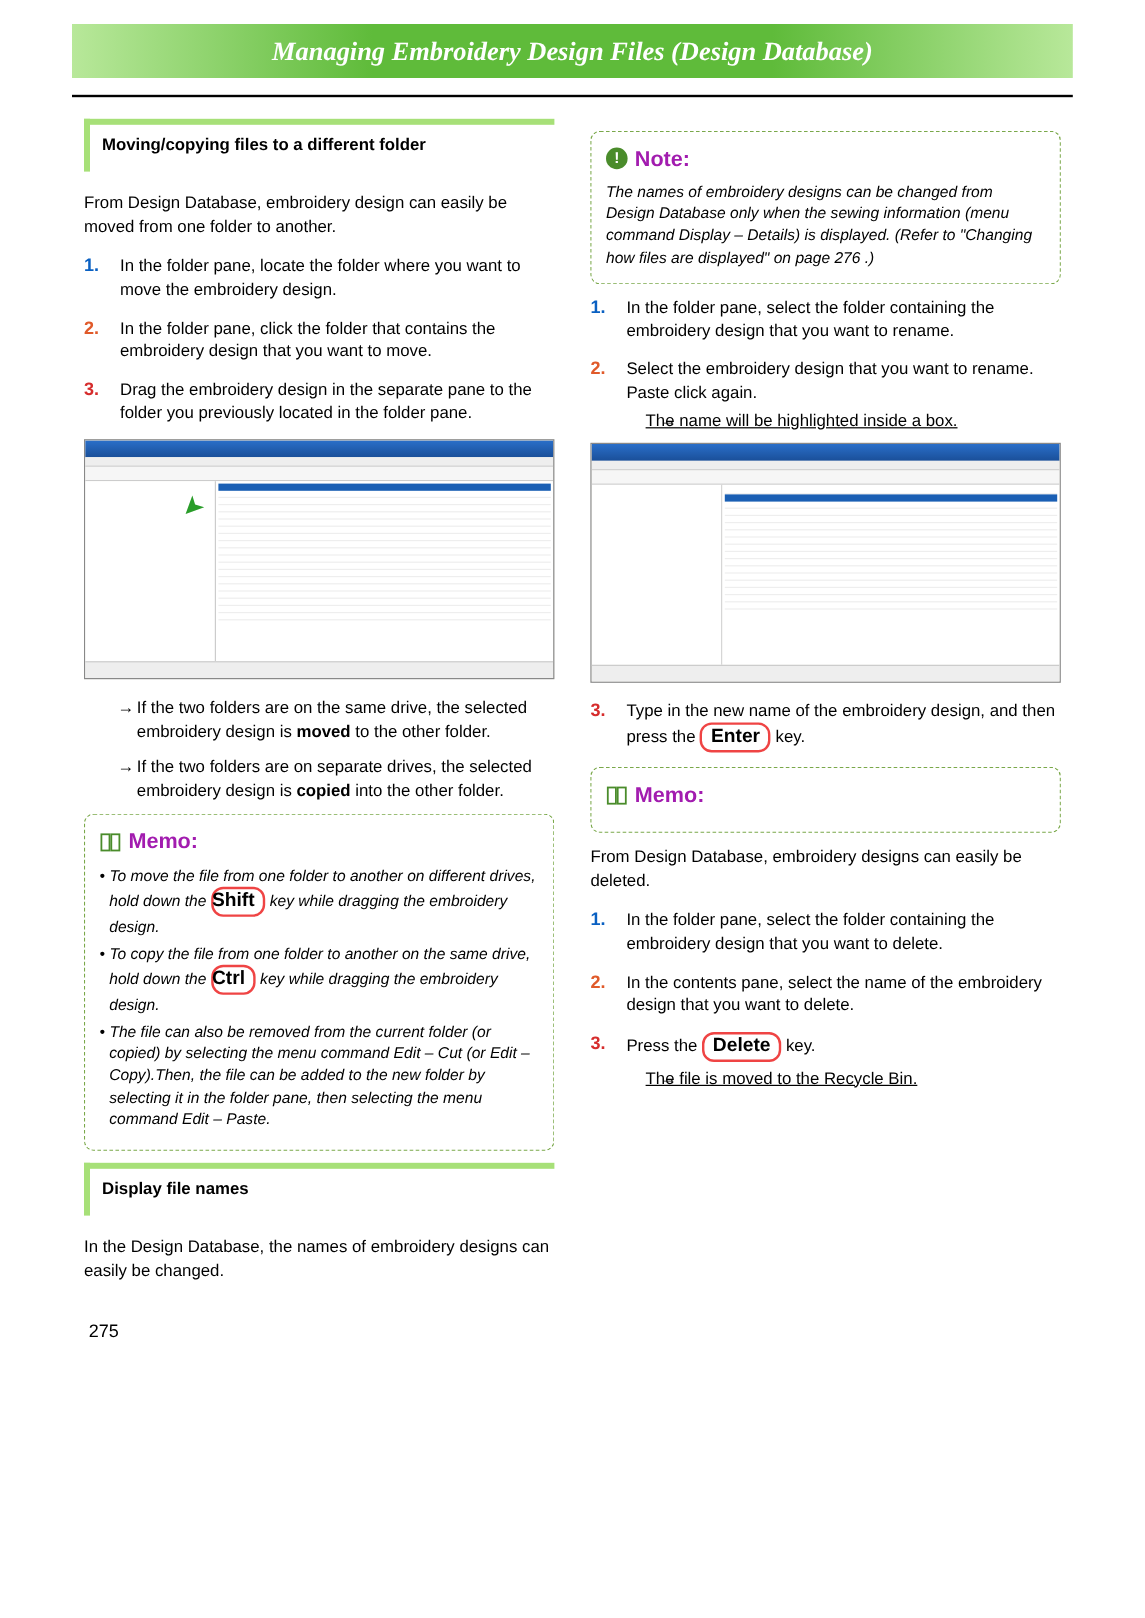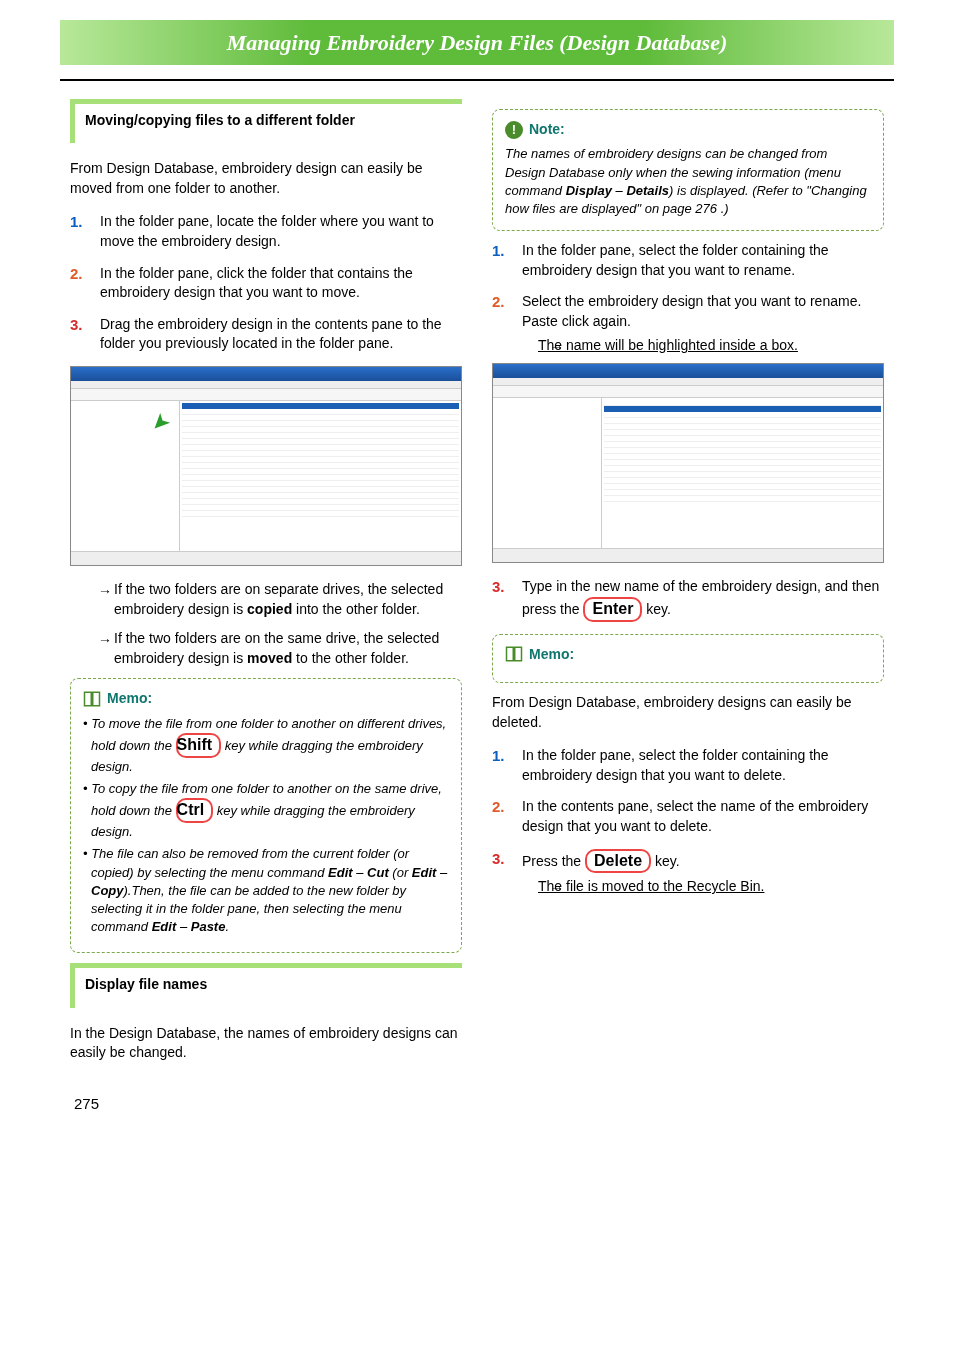--- a/index.html
+++ b/index.html
@@ -138,23 +138,23 @@
     font-size: 13px;
   }
   .memo-head, .note-head {
     display: flex;
     align-items: center;
     gap: 6px;
     margin-bottom: 6px;
     font-style: normal;
   }
   .memo-head .label, .note-head .label {
-    color: #0f766e;
-    font-weight: bold;
-    font-size: 14px;
+    color: #a21caf;
+    font-weight: bold;
+    font-size: 18px;
   }
   .memo-icon {
     width: 18px; height: 18px;
   }
   .memo-icon svg, .note-icon svg { display: block; }
   .note-icon {
     width: 18px; height: 18px;
     border-radius: 50%;
     background: #4a8c2b;
     color: #fff;
@@ -185,42 +185,42 @@
     font-style: normal;
     font-weight: bold;
     background: #fff;
     line-height: 1.3;
   }
   .page-num {
     margin: 6px 0 0 74px;
     font-size: 15px;
   }
   b { font-weight: bold; }
-  em.cmd { font-style: italic; font-weight: bold; }
+  em.cmd { font-style: italic; font-weight: normal; }
 </style>
 </head>
 <body>
 
 <div class="banner">Managing Embroidery Design Files (Design Database)</div>
 <hr class="hr-line">
 
 <div class="columns">
 
   <div class="col">
 
     <div class="section-head">
       <h2>Moving/copying files to a different folder</h2>
     </div>
 
     <p class="body">From Design Database, embroidery design can easily be moved from one folder to another.</p>
 
     <ol class="steps">
       <li class="c1">In the folder pane, locate the folder where you want to move the embroidery design.</li>
       <li class="c2">In the folder pane, click the folder that contains the embroidery design that you want to move.</li>
-      <li class="c3">Drag the embroidery design in the contents pane to the folder you previously located in the folder pane.</li>
+      <li class="c3">Drag the embroidery design in the separate pane to the folder you previously located in the folder pane.</li>
     </ol>
 
     <div class="screenshot-placeholder">
       <div class="sp-titlebar"></div>
       <div class="sp-menubar"></div>
       <div class="sp-toolbar"></div>
       <div class="sp-body">
         <div class="sp-tree"></div>
         <div class="sp-list">
           <div class="sp-hl"></div>
@@ -242,24 +242,24 @@
           <div class="sp-row"></div>
             <div class="sp-row"></div>
             <div class="sp-row"></div>
         </div>
       </div>
       <div class="sp-arrow">➤</div>
       <div class="sp-status"></div>
     </div>
 
     <div class="arrow-item">
+      <span>If the two folders are on the same drive, the selected embroidery design is </span><b>moved</b><span> to the other folder.</span>
+    </div>
+    <div class="arrow-item">
       <span>If the two folders are on separate drives, the selected embroidery design is </span><b>copied</b><span> into the other folder.</span>
-    </div>
-    <div class="arrow-item">
-      <span>If the two folders are on the same drive, the selected embroidery design is </span><b>moved</b><span> to the other folder.</span>
     </div>
 
     <div class="memo-box">
       <div class="memo-head">
         <span class="memo-icon">
           <svg viewBox="0 0 24 24" width="18" height="18">
               <rect x="2" y="3" width="9" height="18" fill="none" stroke="#4a8c2b" stroke-width="2"></rect>
               <rect x="13" y="3" width="9" height="18" fill="none" stroke="#4a8c2b" stroke-width="2"></rect>
             </svg>
         </span>

